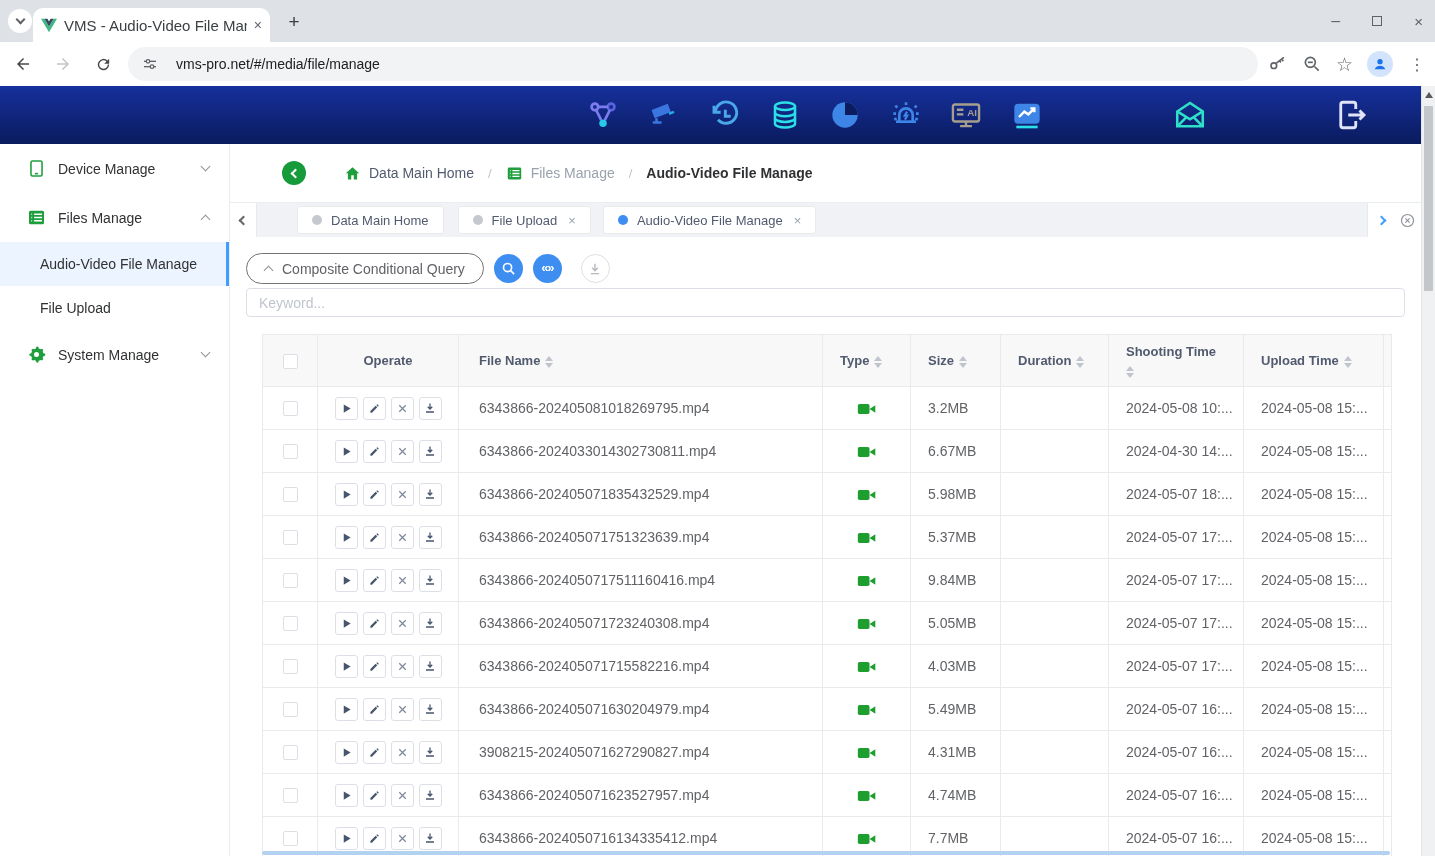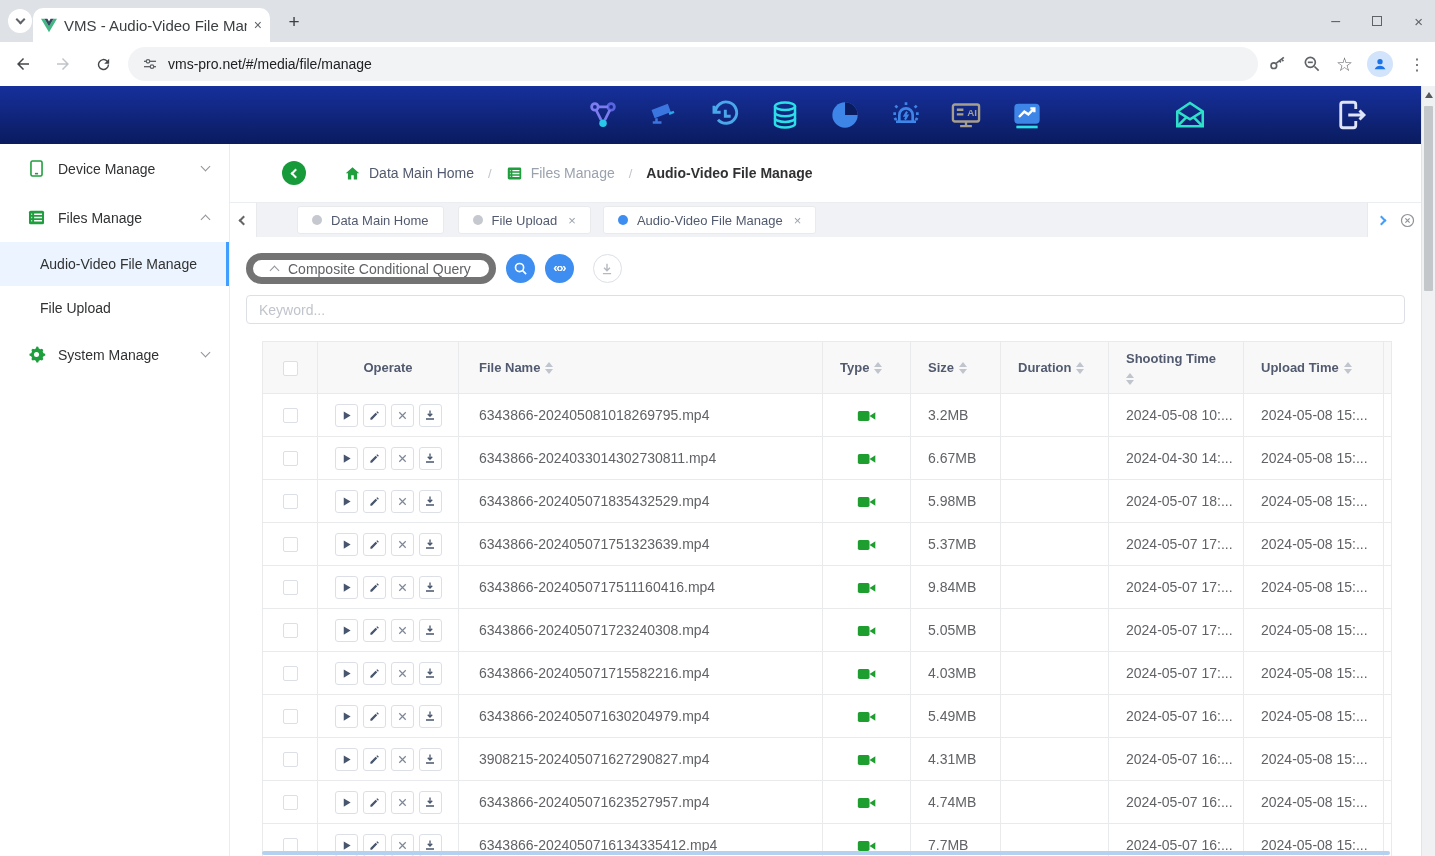--- a/index.html
+++ b/index.html
@@ -20,21 +20,21 @@
   .win-controls { position:absolute; right:12px; top:0; height:42px; display:flex; align-items:center; gap:32px; color:#5f6368; }
   .wc-min { font-size:16px; }
   .wc-max { width:10px; height:10px; border:1.5px solid #5f6368; display:inline-block; }
   .wc-close { font-size:15px; }
 
   
   .toolbar { position:absolute; top:42px; left:0; width:1435px; height:44px; background:#fff; display:flex; align-items:center; }
   .nav-ic { width:34px; height:34px; display:flex; align-items:center; justify-content:center; margin-left:6px; }
   .url-pill { height:34px; flex:1; margin:0 10px 0 8px; background:#f1f3f4; border-radius:17px;
     display:flex; align-items:center; padding:0 14px; gap:10px; }
-  .url-text { font-size:14px; color:#202124; }
+  .url-text { font-size:14px; color:#202124;margin-left:8px; }
   .tb-right { display:flex; align-items:center; gap:14px; margin-right:10px; }
   .star { font-size:19px; color:#5f6368; }
   .avatar { width:26px; height:26px; border-radius:50%; background:#d2e3fc; display:flex; align-items:center; justify-content:center; }
   .dots { font-size:16px; color:#5f6368; letter-spacing:0; margin-left:2px; }
 
   
   .app-header { position:absolute; top:86px; left:0; width:1435px; height:58px;
     background:linear-gradient(180deg,#16309c 0%,#0a1b5e 100%); }
   .brand { position:absolute; left:0; top:0; width:485px; height:58px;
     background:linear-gradient(180deg,#2b55c8 0%,#5a95e2 100%); border-radius:0 30px 30px 0;
@@ -75,39 +75,39 @@
   .ptab { background:#fff; border:1px solid #e8eaec; border-radius:3px; height:28px; margin-top:3px;
     display:flex; align-items:center; gap:9px; padding:0 14px; font-size:13px; color:#515a6e; cursor:pointer; }
   .ptab .dot { width:10px; height:10px; border-radius:50%; background:#c5c8ce; }
   .ptab.active .dot { background:#3d8ef0; }
   .ptab .x { color:#9aa2ad; font-size:13px; margin-left:2px; }
   .t1 { margin-left:40px; } .t2 { margin-left:14px; } .t3 { margin-left:12px; }
   .tb-closeall { width:27px; background:#fff; display:flex; align-items:center; justify-content:center; }
 
   .content { padding:16px 16px 0 16px; }
   .query-row { display:flex; align-items:center; gap:10px; }
-  .query-pill { height:31px; border:7px solid #737373; border-radius:16px; background:#fff; display:flex;
+  .query-pill { height:31px; border:1px solid #737373; border-radius:16px; background:#fff; display:flex;
     align-items:center; gap:10px; padding:0 18px; font-size:14px; color:#606266; cursor:pointer; }
   .q-chev { width:7px; height:7px; border-left:1.6px solid #909399; border-top:1.6px solid #909399; transform:rotate(45deg); margin-top:3px; }
   .circle-btn { width:29px; height:29px; border-radius:50%; display:flex; align-items:center; justify-content:center; cursor:pointer; }
   .c-blue { background:#3d8ef0; }
   .c-gray { background:#fff; border:1px solid #dcdfe6; margin-left:9px; }
   .guillemets { color:#fff; font-size:13px; font-weight:bold; letter-spacing:-1px; margin-top:-2px; }
-  .keyword-input { margin-top:11px; width:100%; height:29px; border:1px solid #dcdfe6; border-radius:4px;
+  .keyword-input { margin-top:4px; width:100%; height:29px; border:1px solid #dcdfe6; border-radius:4px;
     font-size:14px; color:#606266; padding:0 12px; outline:none; font-family:"Liberation Sans",sans-serif; }
   .keyword-input::placeholder { color:#c0c4cc; }
 
   .table-wrap { margin:17px 16px 0 16px; }
   table { border-collapse:collapse; table-layout:fixed; width:1129px; }
   th, td { border:1px solid #e8eaec; font-size:14px; color:#606266; overflow:hidden; white-space:nowrap; }
   thead th { background:#f8f8f9; height:52px; color:#515a6e; font-size:13px; font-weight:bold; text-align:left; padding-left:17px; }
   td { height:43px; padding-left:17px; }
   .col-check, .col-op, .col-type { text-align:center !important; padding-left:0 !important; }
   .col-file { padding-left:20px !important; }
-  .hlabel { display:inline-flex; align-items:center; gap:5px; }
+  .hlabel { display:inline-flex; align-items:flex-end; gap:5px; }
   .sort { display:inline-flex; flex-direction:column; }
   .sort i { display:block; width:0; height:0; border-left:4px solid transparent; border-right:4px solid transparent; }
   .s-up { border-bottom:5px solid #c0c4cc; margin-bottom:2px; }
   .s-dn { border-top:5px solid #c0c4cc; }
   .checkbox { display:inline-block; width:15px; height:15px; border:1px solid #dcdfe6; border-radius:2px; background:#fff; vertical-align:middle; cursor:pointer; }
   .op-group { display:flex; gap:5px; justify-content:center; }
   .op-btn { width:23px; height:23px; border:1px solid #dcdfe6; border-radius:3px; background:#fff;
     display:flex; align-items:center; justify-content:center; cursor:pointer; }
   .video-ic { display:inline-flex; vertical-align:middle; }
 

